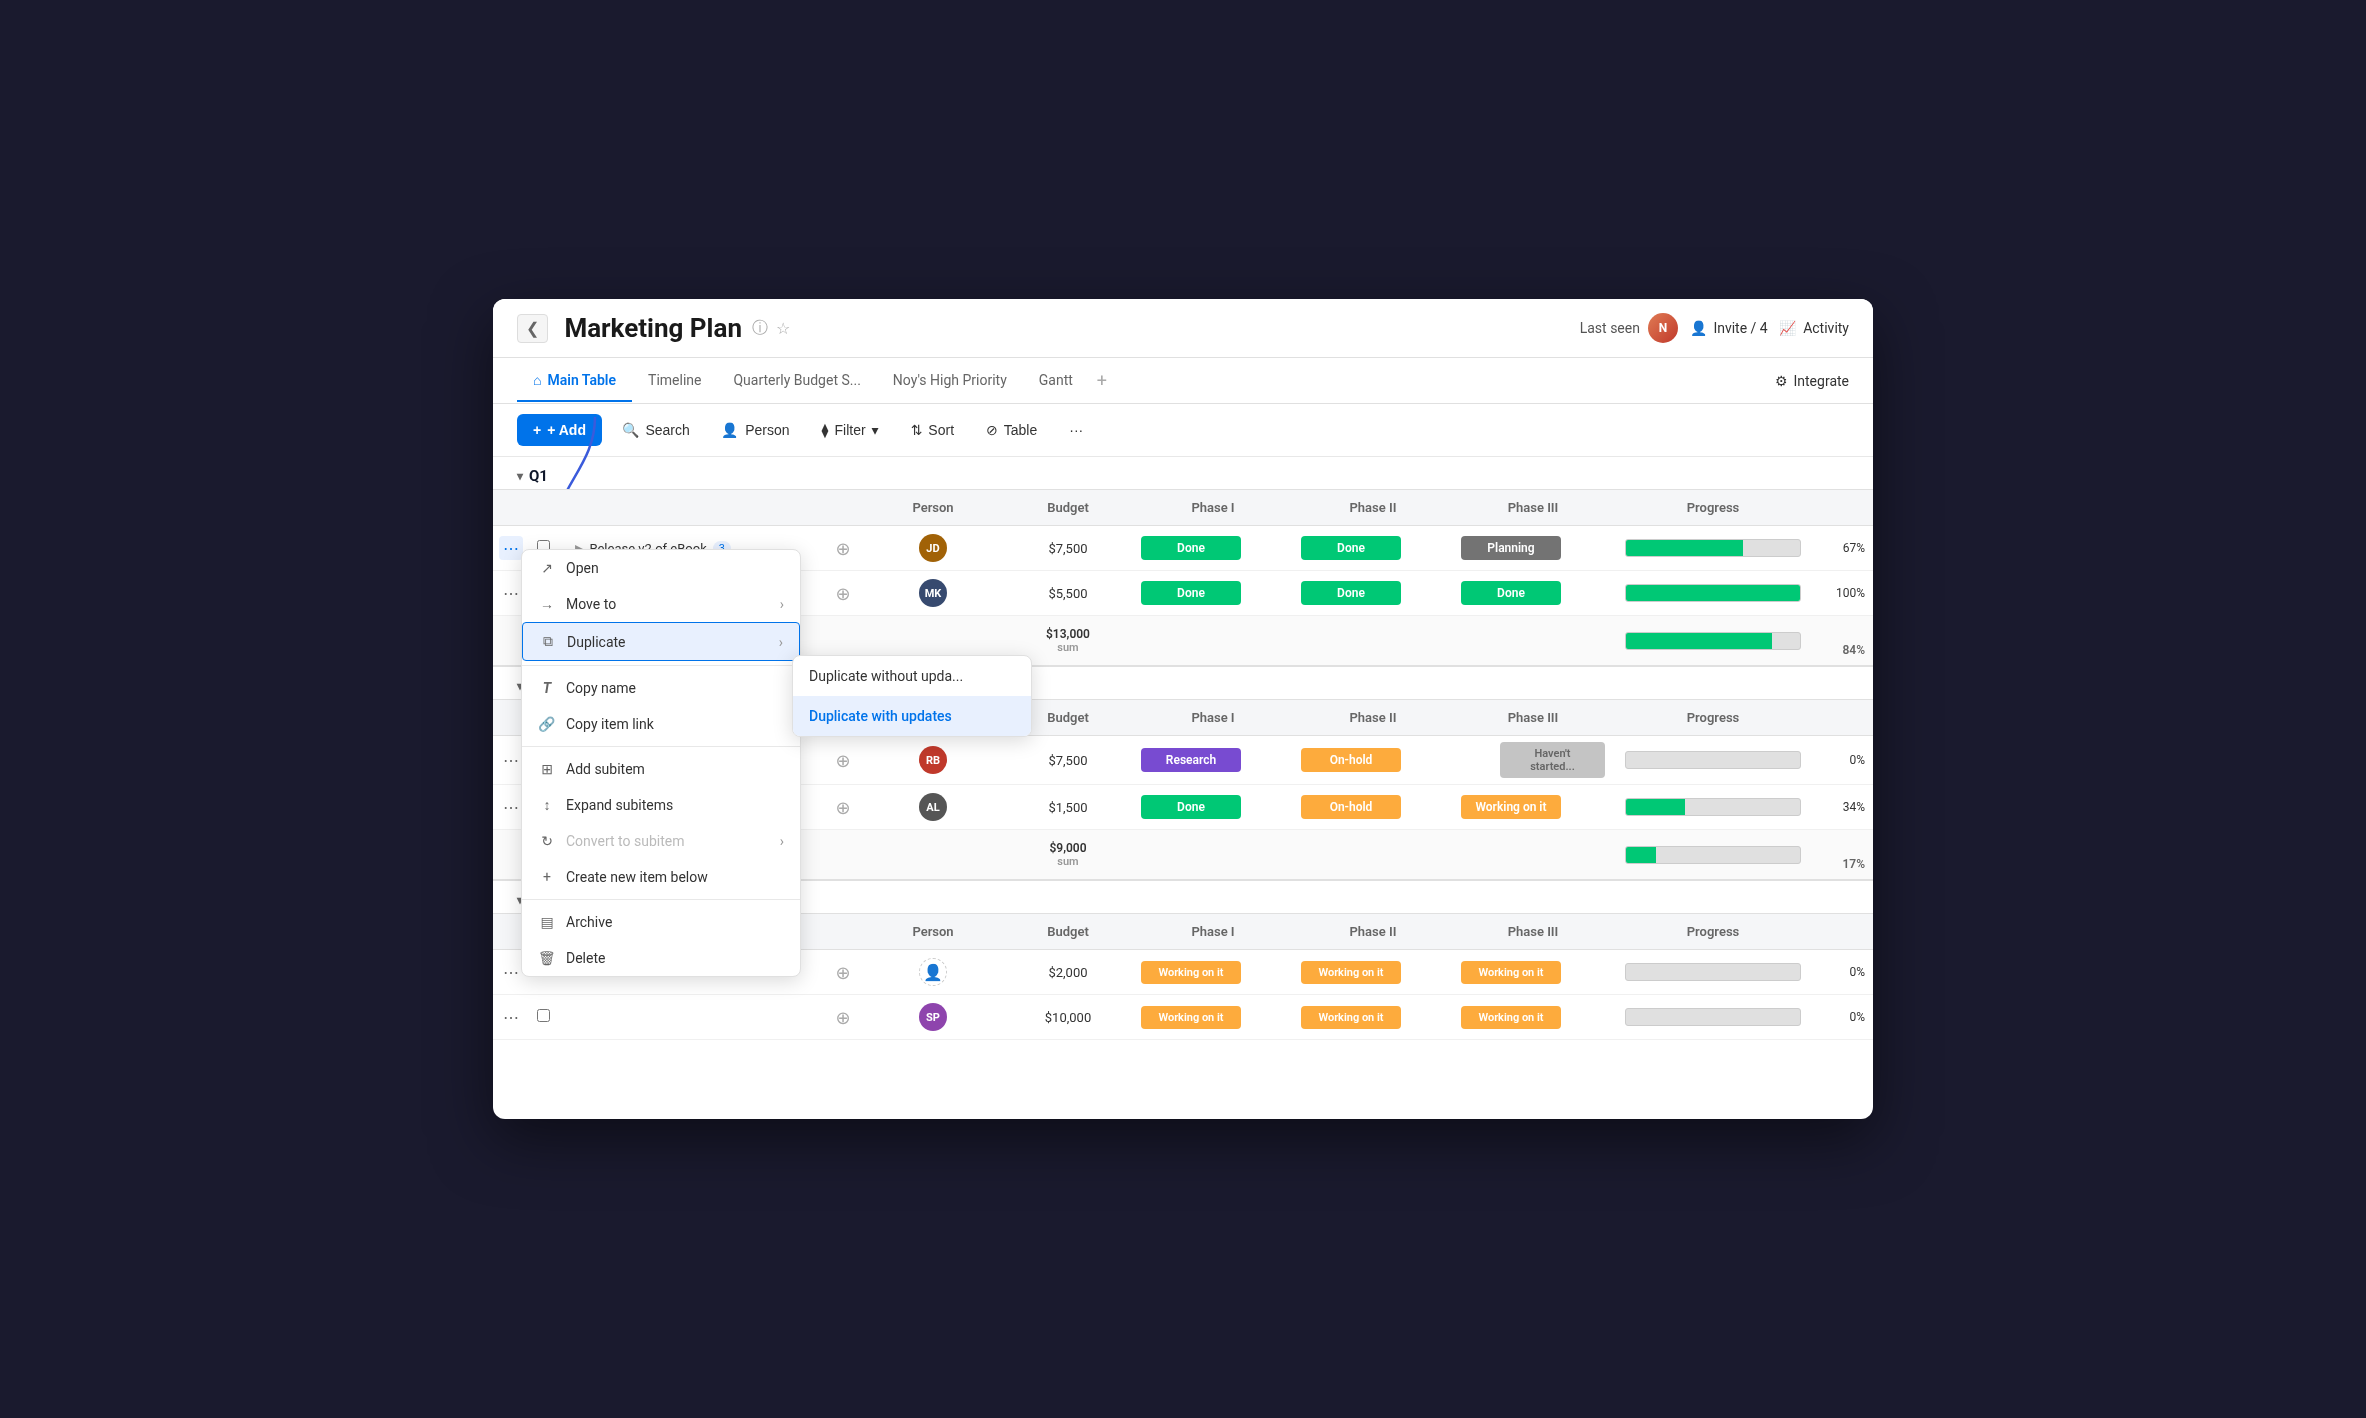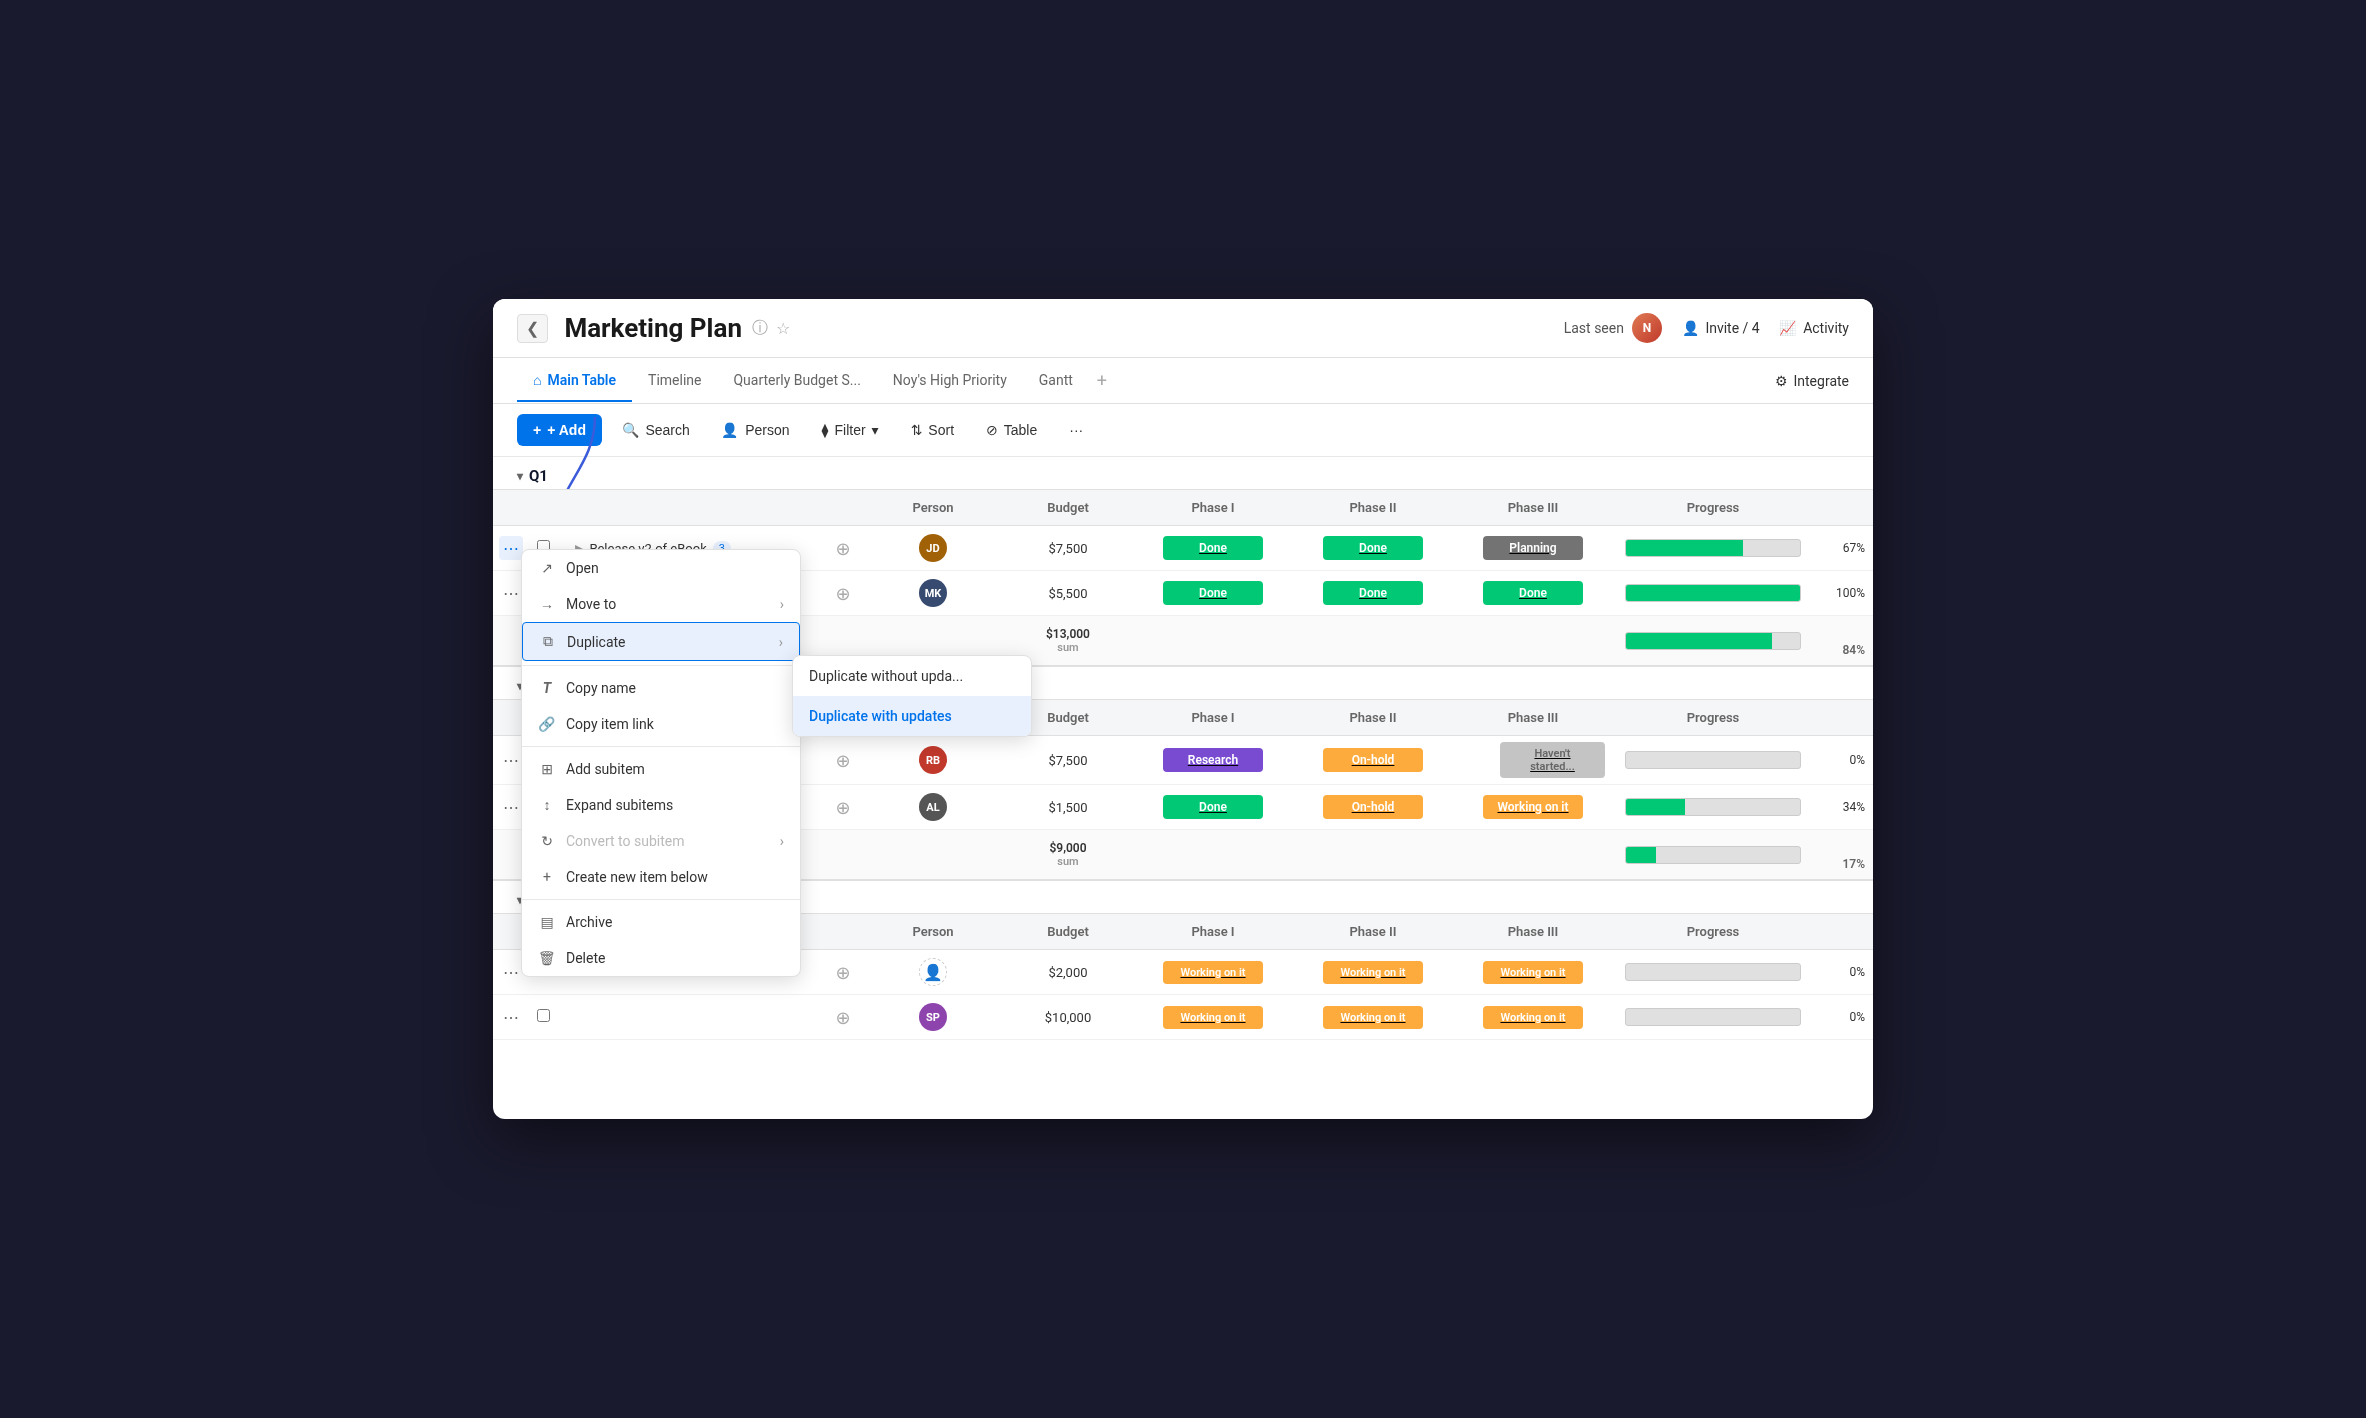--- a/index.html
+++ b/index.html
@@ -53,21 +53,21 @@
     }
     .star-icon {
       color: #aaa;
       font-size: 16px;
       cursor: pointer;
     }
     .header-right {
       margin-left: auto;
       display: flex;
       align-items: center;
-      gap: 20px;
+      gap: 12px;
     }
     .last-seen {
       display: flex;
       align-items: center;
       gap: 8px;
       font-size: 14px;
       color: #555;
     }
     .avatar-circle {
       width: 30px;
@@ -286,22 +286,21 @@
       flex-shrink: 0;
       padding: 10px 12px;
       text-align: center;
       color: #333;
     }
     .phase-cell {
       width: 160px;
       flex-shrink: 0;
       padding: 6px 8px;
       display: flex;
-      justify-content: center;
-      text-decoration: underline;
+      justify-content: flex-start;
     }
     .phase-badge {
       padding: 5px 14px;
       border-radius: 4px;
       font-size: 12px;
       font-weight: 600;
       color: white;
       text-align: center;
       min-width: 100px;
     }

